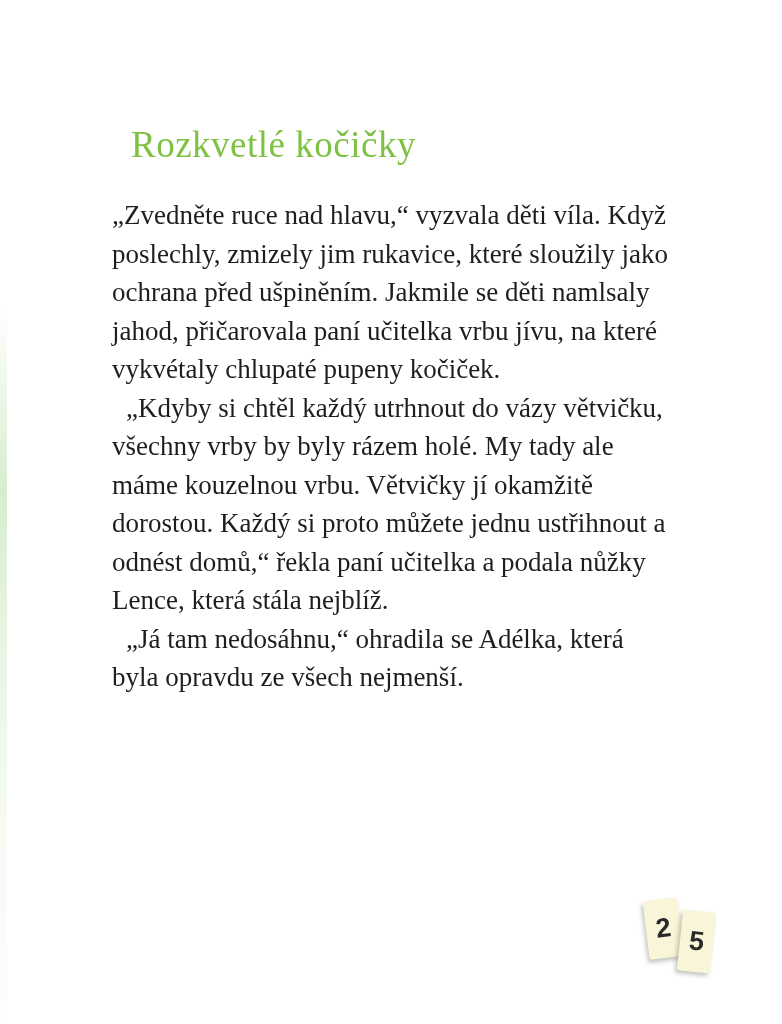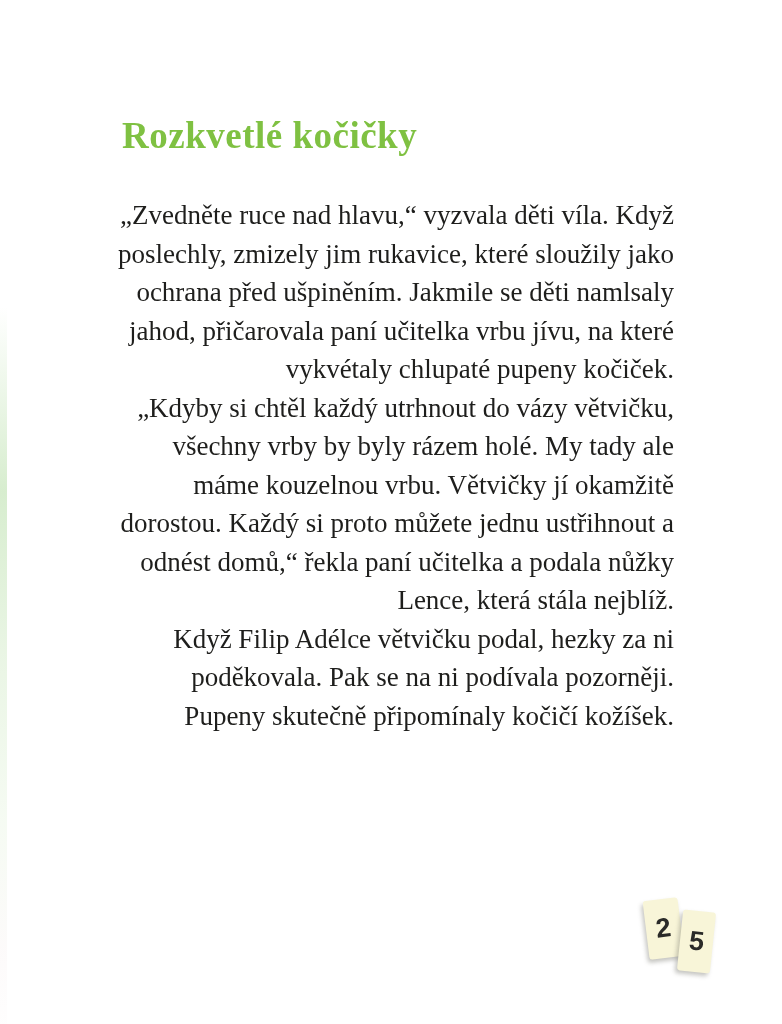--- a/index.html
+++ b/index.html
@@ -29,38 +29,38 @@
       rgba(222,240,214,0.65) 64%,
       rgba(234,246,228,0.45) 80%,
       rgba(248,242,242,0.35) 93%,
       rgba(250,246,246,0.15) 100%);
     pointer-events: none;
   }
   .chapter-title {
     position: absolute;
     left: 122px;
     top: 116px;
-    margin: 0;
+    margin: 9px;
     font-family: "Liberation Serif", serif;
-    font-weight: bold;
+    font-weight: normal;
     font-size: 37px;
     line-height: 1.1;
     color: #7fc142;
     letter-spacing: 0.5px;
     white-space: nowrap;
   }
   .story {
     position: absolute;
     left: 112px;
     top: 196px;
     width: 562px;
     font-size: 27px;
     line-height: 38.5px;
     color: #1e1e1c;
-    text-align: right;
+    text-align: left;
   }
   .story p {
     margin: 0;
     text-indent: 14px;
   }
   .story p:first-child {
     text-indent: 0;
   }
   
   .tile {
@@ -99,21 +99,21 @@
 
 <div class="page">
 
   <div class="edge-accent"></div>
 
   <h1 class="chapter-title">Rozkvetlé kočičky</h1>
 
   <div class="story">
     <p>„Zvedněte ruce nad hlavu,“ vyzvala děti víla. Když poslechly, zmizely jim rukavice, které sloužily jako ochrana před ušpiněním. Jakmile se děti namlsaly jahod, přičarovala paní učitelka vrbu jívu, na které vykvétaly chlupaté pupeny kočiček.</p>
     <p>„Kdyby si chtěl každý utrhnout do vázy větvičku, všechny vrby by byly rázem holé. My tady ale máme kouzelnou vrbu. Větvičky jí okamžitě dorostou. Každý si proto můžete jednu ustřihnout a odnést domů,“ řekla paní učitelka a podala nůžky Lence, která stála nejblíž.</p>
-    <p>Když Filip Adélce větvičku podal, hezky za ni poděkovala. Pak se na ni podívala pozorněji. Pupeny skutečně připomínaly kočičí kožíšek.</p>
+    <p>„Já tam nedosáhnu,“ ohradila se Adélka, která byla opravdu ze všech nejmenší.</p>
   </div>
 
   <div class="tile tile-2">
     <span>2</span>
   </div>
   <div class="tile tile-5">
     <span>5</span>
   </div>
 
 </div>

